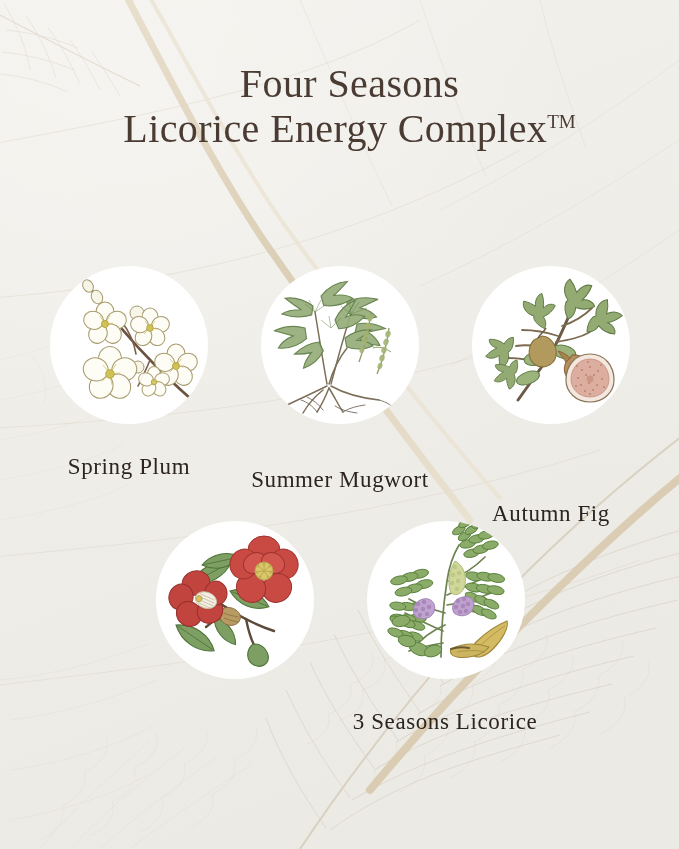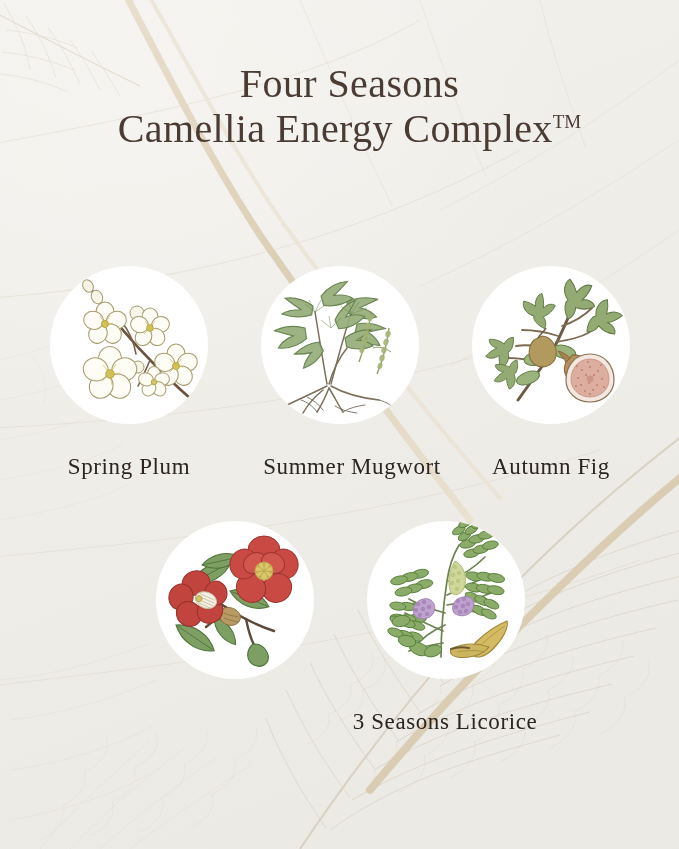--- a/index.html
+++ b/index.html
@@ -56,22 +56,22 @@
     position:absolute;
     color:#2b2420;
     font-size:23px;
     letter-spacing:.6px;
     white-space:nowrap;
     text-align:center;
   }
   .row1{top:454px;}
   .row2{top:709px;}
   .l-plum{left:0;width:258px;}
-  .l-mug {left:223px;width:258px;}
-  .l-fig {left:422px;width:258px;}
+  .l-mug {left:211px;width:258px;margin-top:13px;}
+  .l-fig {left:422px;width:258px;margin-top:47px;}
   .l-cam {left:36px;width:400px;}
   .l-lic {left:245px;width:400px;}
 </style>
 </head>
 <body>
 
 <div class="stage">
 
   <div class="bg">
     <div class="bg-wash"></div>
@@ -206,21 +206,21 @@
         <path d="M679 230 C 600 286 520 330 450 366"></path>
         <path d="M300 0 C 330 70 360 140 392 206"></path>
         <path d="M420 0 C 440 60 462 120 486 176"></path>
         <path d="M540 0 C 552 50 568 100 586 148"></path>
       </g>
     </svg>
   </div>
 
   <div class="title-wrap">
     <span class="title-line1">Four Seasons</span>
-    <span class="title-line2"><span>Camellia Energy Complex</span><span class="tm">TM</span></span>
+    <span class="title-line2"><span>Licorice Energy Complex</span><span class="tm">TM</span></span>
   </div>
 
   <div class="circle c-plum">
     <svg viewBox="0 0 158 158" aria-hidden="true">
       <g stroke="#6b5340" stroke-width="2.6" fill="none" stroke-linecap="round">
         <path d="M40 22 C 56 44 80 74 104 98 C 118 112 128 122 140 132"></path>
       </g>
       <g stroke="#7a6048" stroke-width="1.6" fill="none" stroke-linecap="round">
         <path d="M72 56 C 78 64 84 76 86 88"></path>
         <path d="M100 94 C 96 104 92 112 88 120"></path>

